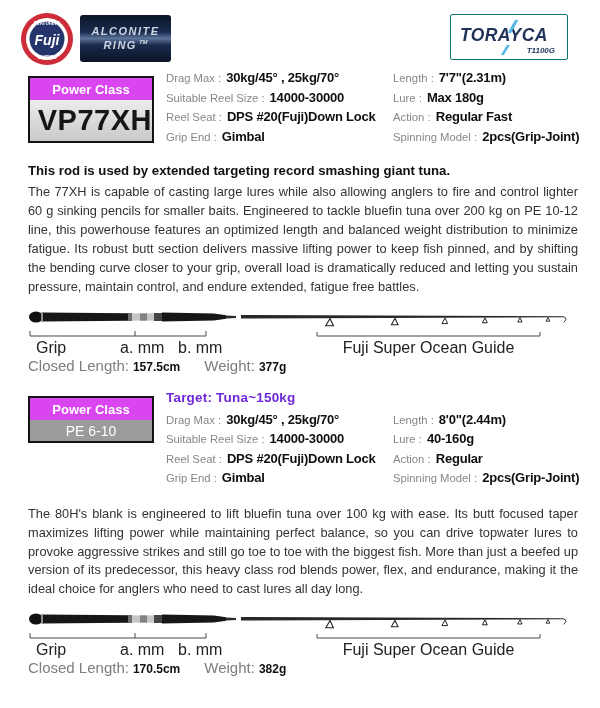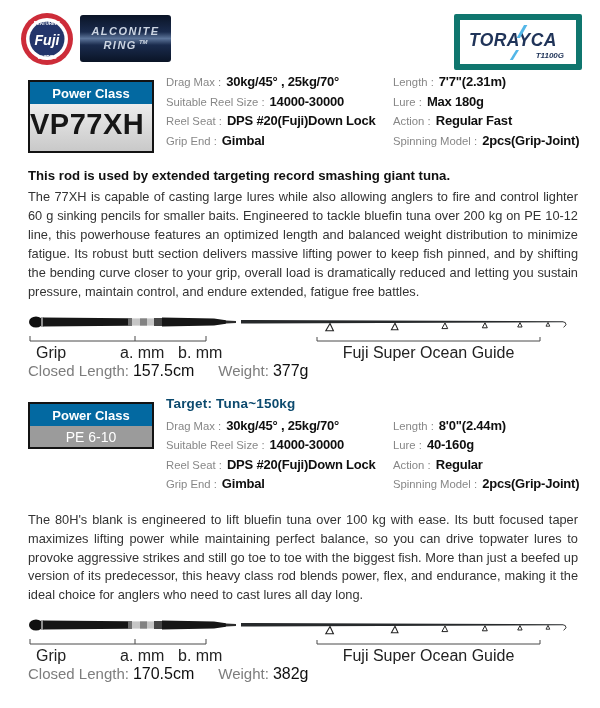--- a/index.html
+++ b/index.html
@@ -1,62 +1,62 @@
 <!DOCTYPE html>
 <html><head>
 <meta charset="utf-8">
 <style>
   html,body{margin:0;padding:0;}
   body{
     width:600px;height:708px;background:#ffffff;position:relative;overflow:hidden;
     font-family:"Liberation Sans",sans-serif;color:#1a1a1a;
   }
   
-  .header{display:flex;align-items:flex-start;padding:10px 18px 0 20px;justify-content:flex-end;}
+  .header{display:flex;align-items:flex-start;padding:10px 32px 0 20px;justify-content:flex-end;}
   .fuji-wrap{width:54px;height:54px;margin-top:2px;}
   .alconite{
     margin-left:6px;margin-top:5px;width:91px;height:47px;border-radius:3px;
     background:linear-gradient(180deg,#0a1426 0%,#1a2b4d 36%,#5c7499 50%,#1a2b4d 64%,#0a1426 100%);
     color:#ccd5e2;display:flex;flex-direction:column;justify-content:center;align-items:center;
     font-weight:bold;font-style:italic;font-size:11px;letter-spacing:1.5px;line-height:1.25;
   }
   .alconite sup{font-size:6px;letter-spacing:0;margin-left:2px;}
   .torayca-wrap{
     margin-left:auto;margin-top:4px;width:116px;height:44px;background:#fff;
-    border:6px solid #0f766e;border-radius:2px;
+    border:1px solid #0f766e;border-radius:2px;
   }
   
   .section{padding:0 22px 0 28px;}
   .prod-head{display:flex;align-items:flex-start;margin-top:10px;}
   .badge{width:122px;flex-shrink:0;border:2px solid #131313;background:#131313;}
-  .pc-top{background:#0369a1;color:#fff;text-align:center;font-size:13px;font-weight:bold;padding:4px 0 3px;}
-  .pc-mid{background:linear-gradient(180deg,#ececec,#c9c9c9);color:#161616;text-align:left;
-          font-size:29px;font-weight:bold;letter-spacing:0.5px;height:47px;line-height:41px;}
+  .pc-top{background:#d946ef;color:#fff;text-align:center;font-size:13px;font-weight:bold;padding:4px 0 3px;}
+  .pc-mid{background:linear-gradient(180deg,#ececec,#c9c9c9);color:#161616;text-align:right;
+          font-size:29px;font-weight:bold;letter-spacing:0.5px;height:41px;line-height:41px;}
   .pc-bot{background:#9b9b9b;color:#fff;text-align:center;font-size:14px;padding:3px 0 2px;}
   .spec-area{flex:1;margin-left:12px;margin-top:-6px;}
   .target{font-size:13.5px;font-weight:bold;margin:0 0 7px;letter-spacing:0.2px;}
   .target-gold{color:#d79a3f;}
-  .target-red{color:#0c4a6e;}
+  .target-red{color:#6d28d9;}
   .spec-grid{display:grid;grid-template-columns:227px auto;}
   .spec{height:19.5px;white-space:nowrap;display:flex;align-items:baseline;}
   .spec .lbl{color:#878787;font-size:11.3px;margin-right:5px;}
   .spec .val{color:#0f0f0f;font-size:13px;font-weight:bold;letter-spacing:-0.2px;}
   .headline{font-size:13.2px;font-weight:bold;margin-top:15px;color:#101010;}
   .desc{font-size:12.8px;line-height:1.48;text-align:justify;color:#333;margin-top:5px;}
   
   .rod{position:relative;height:47px;margin-top:9px;width:552px;}
   .rod svg{display:block;}
   .rod-label{position:absolute;top:33px;font-size:16px;color:#222;}
   .rod-label.grip{left:8px;}
   .rod-label.a{left:92px;}
   .rod-label.b{left:150px;}
   .rod-label.guide{left:289px;width:223px;text-align:center;}
   .cl-row{display:flex;align-items:baseline;margin-top:4px;}
   .cl-row .lbl{color:#7d7d7d;font-size:15px;margin-right:4px;}
-  .cl-row .val{color:#0f0f0f;font-size:16px;font-weight:normal;}
+  .cl-row .val{color:#0f0f0f;font-size:12px;font-weight:bold;}
   .cl-row .gap{width:24px;}
 </style>
 </head>
 <body>
 
 <div class="header">
   <div class="fuji-wrap">
     <svg viewBox="0 0 54 54" width="54" height="54">
       <circle cx="27" cy="27" r="26" fill="#cd2c39"></circle>
       <circle cx="27" cy="27" r="21" fill="#ffffff"></circle>

